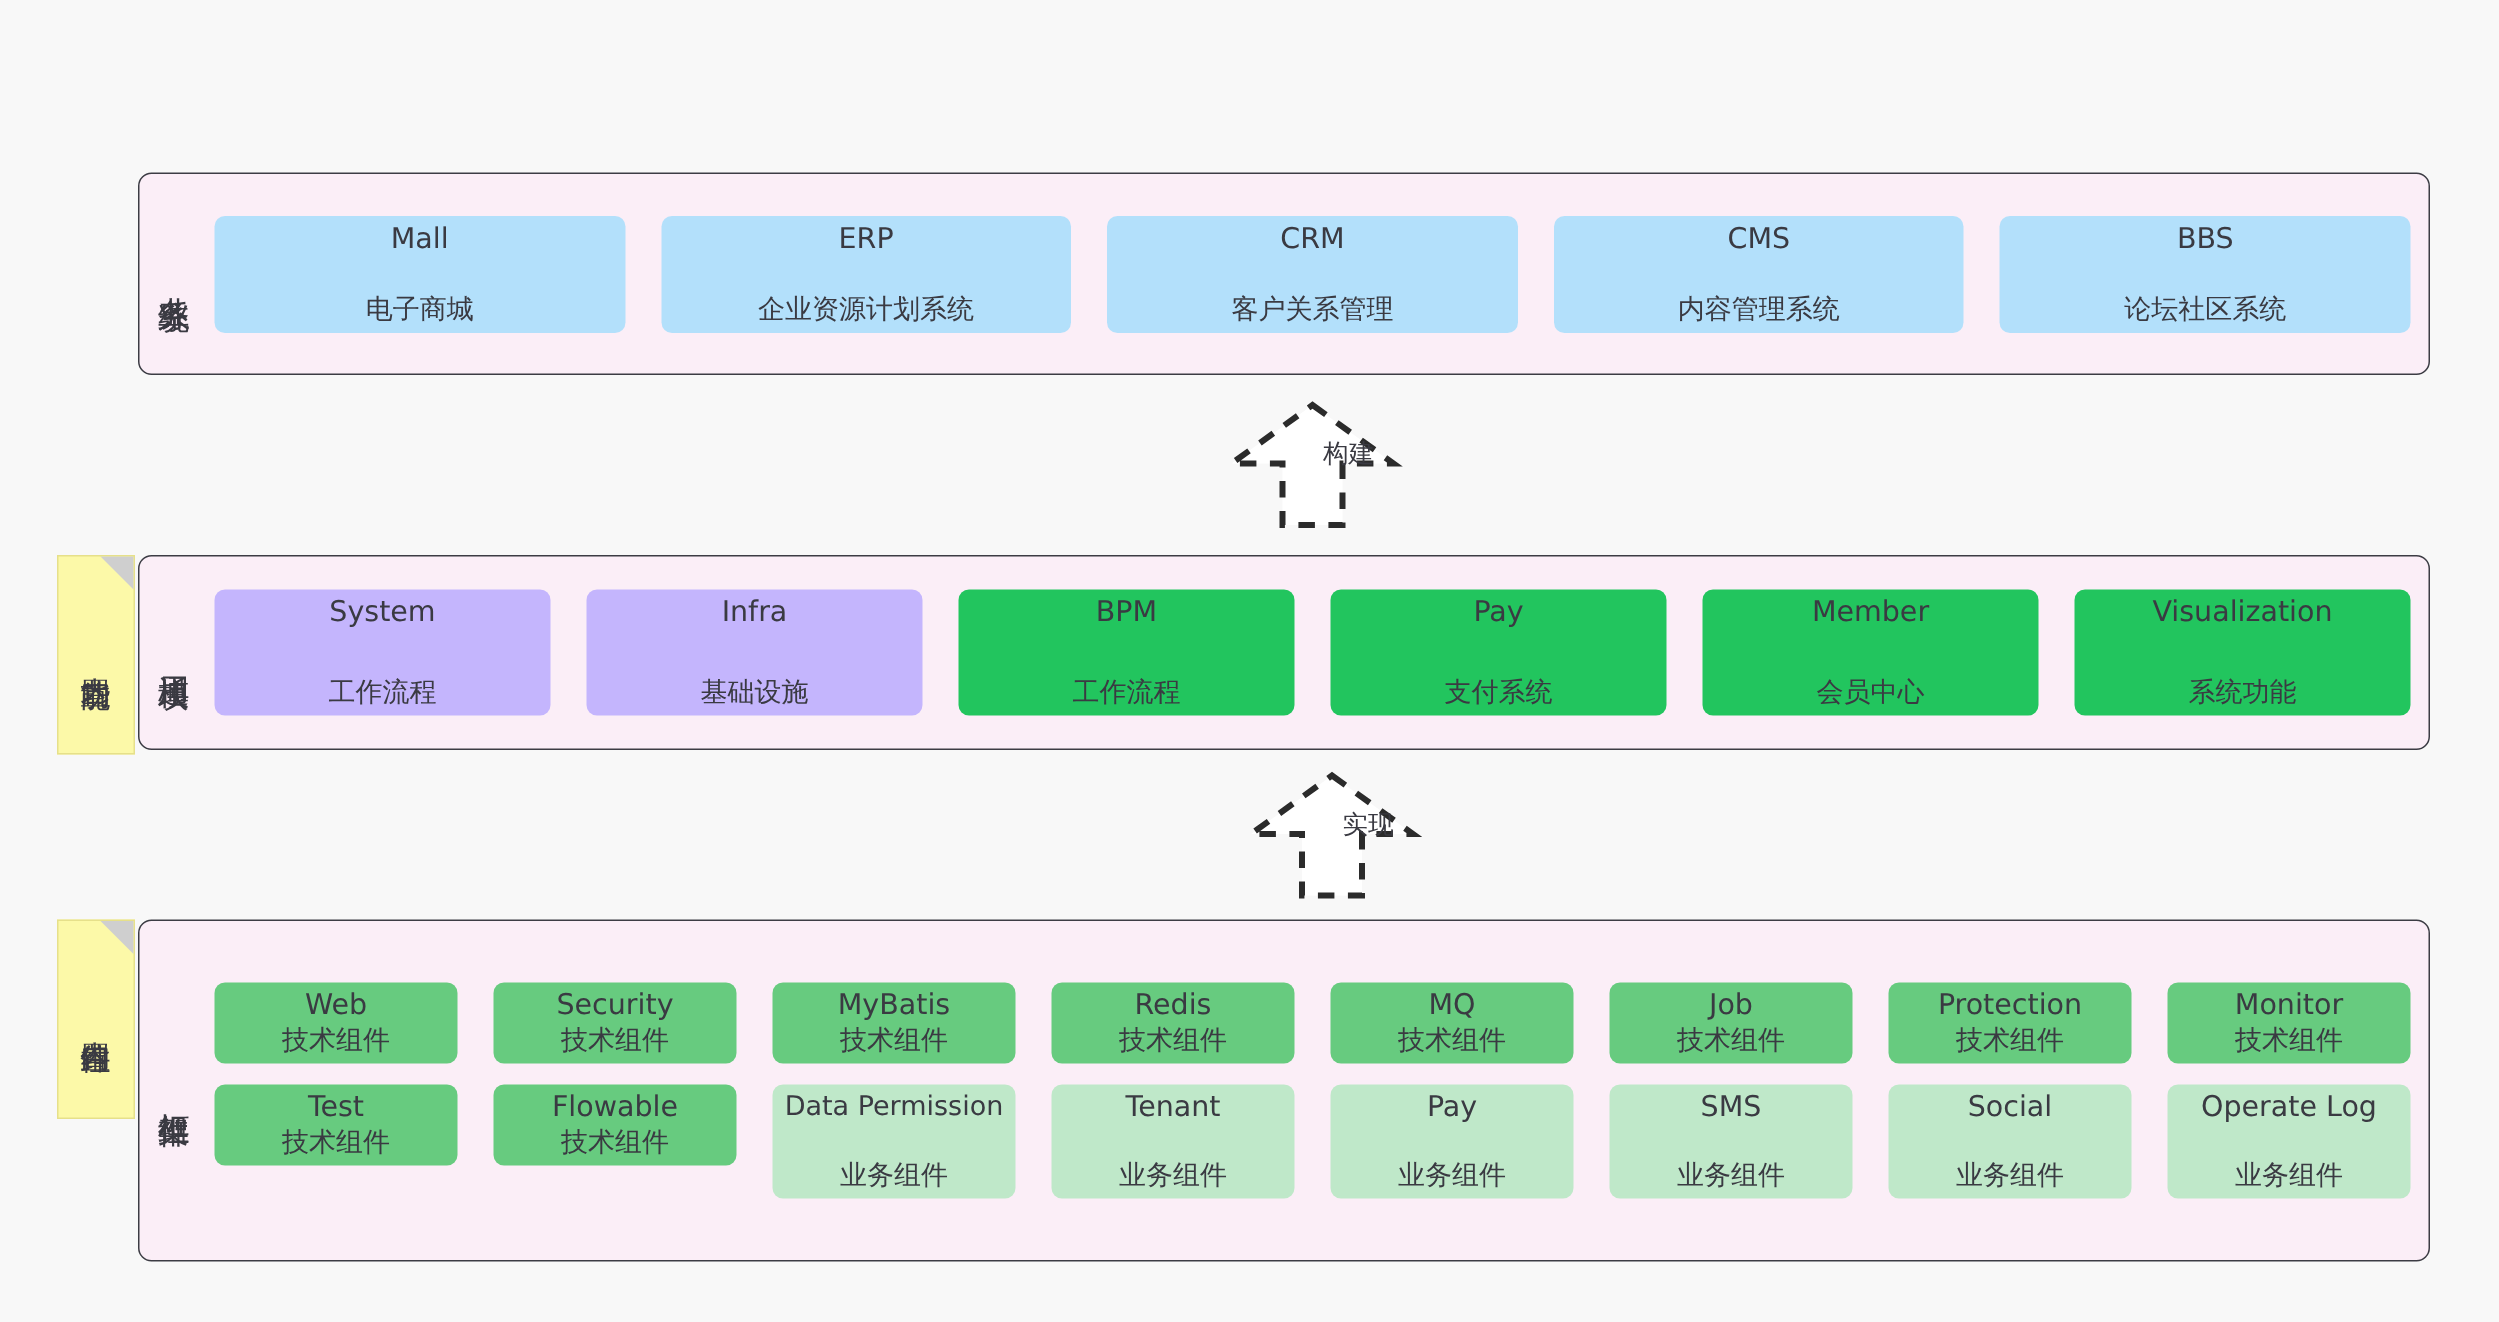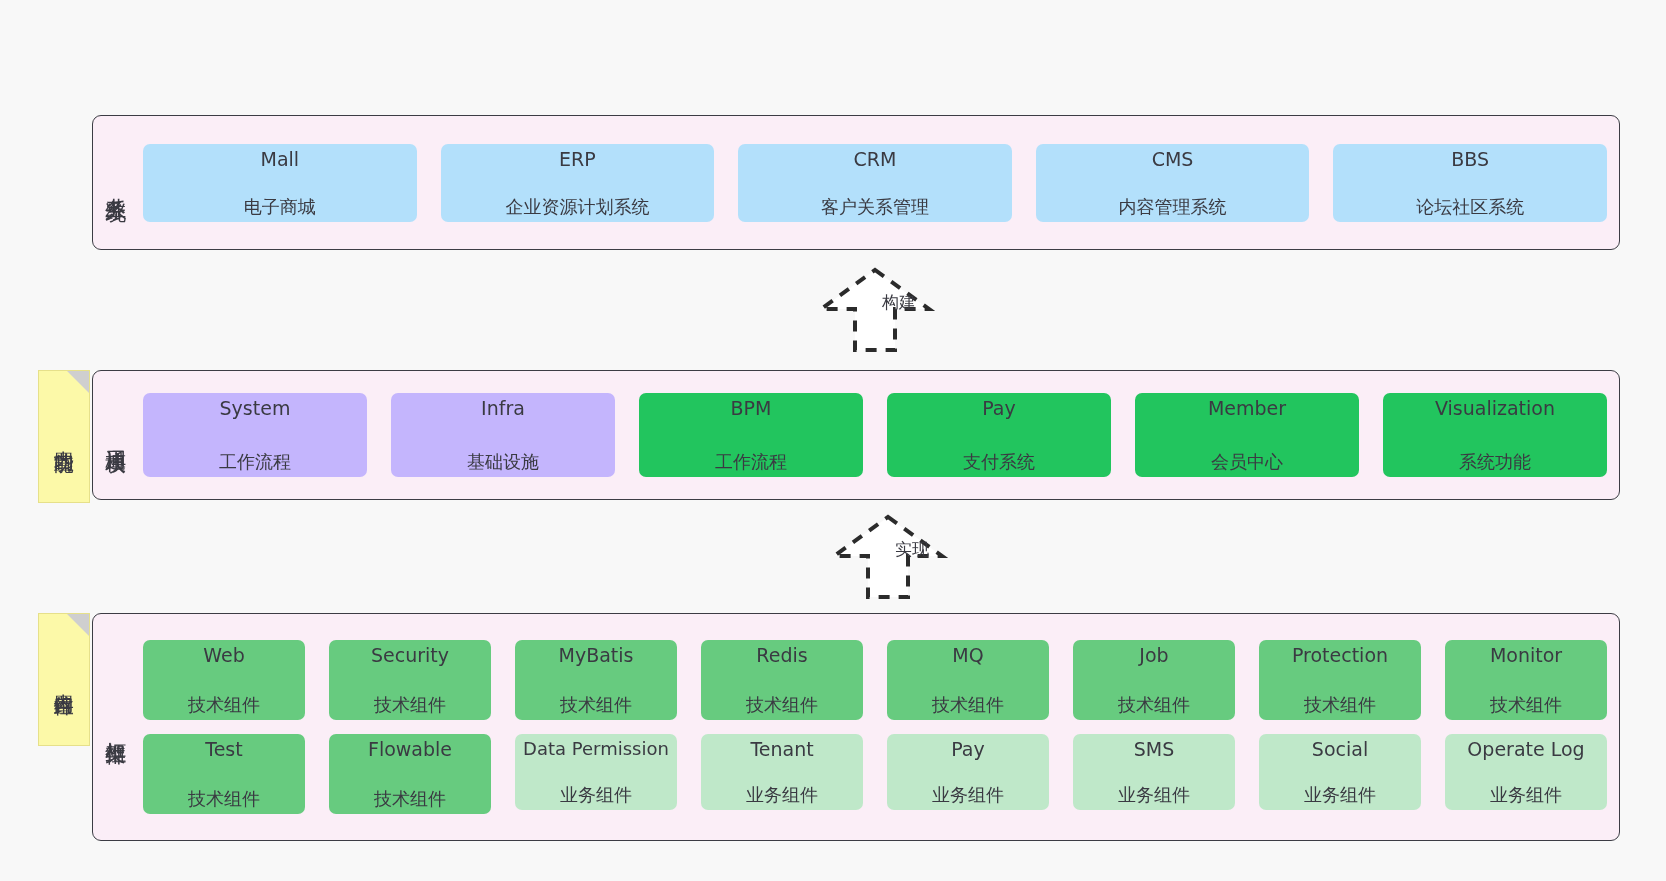--- a/index.html
+++ b/index.html
@@ -66,21 +66,21 @@
     padding:4px 6px;
     line-height:1.22;
   }
   .box .en{font-size:19px;color:#3a3a42;}
   .box .cn{font-size:18px;color:#3a3a42;}
   .box.compact .en{font-size:18px;}
 
   .box-blue{background:#b3e0fb;height:78px;}
   .box-red{background:#c4b5fd;height:84px;}
   .box-pink{background:#22c55e;height:84px;}
-  .box-green{background:#67cb7f;height:80px;}
+  .box-green{background:#67cb7f;height:54px;}
   .box-lightgreen{background:#bfe8c9;height:76px;}
 
   
   .note{
     position:absolute;
     background:#fcf9a8;
     border:1px solid #e6e08a;
     display:flex;
     align-items:center;
     justify-content:center;

